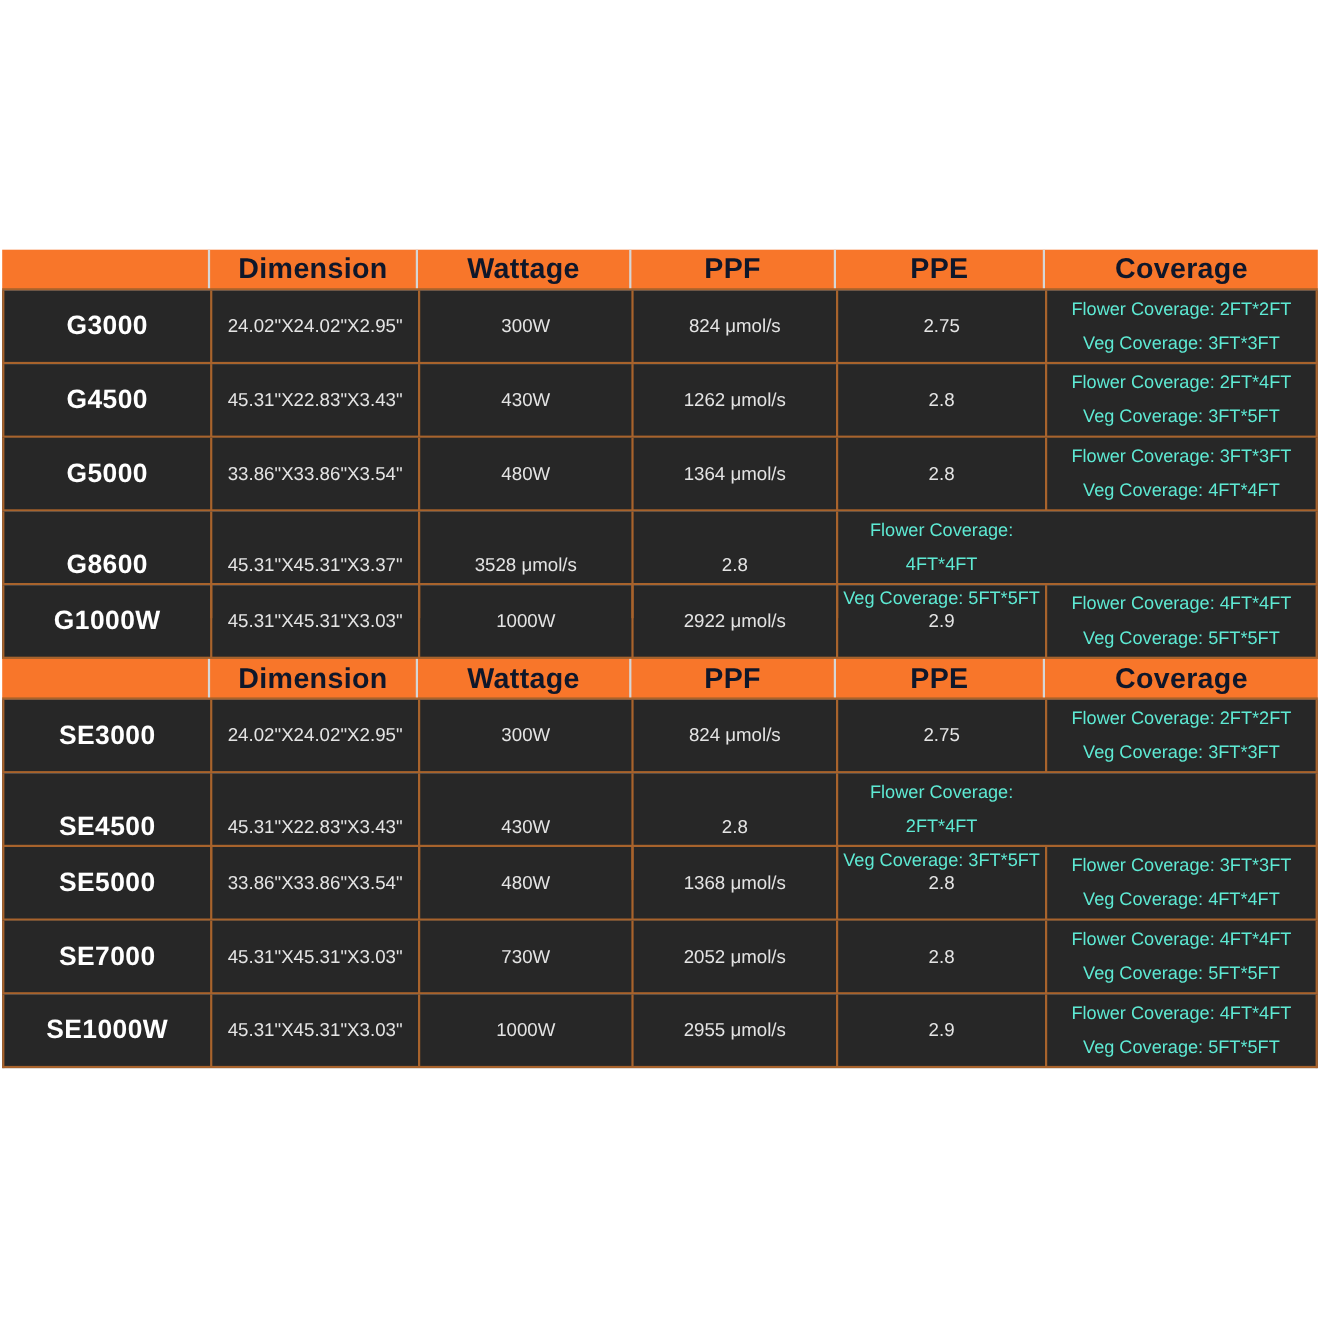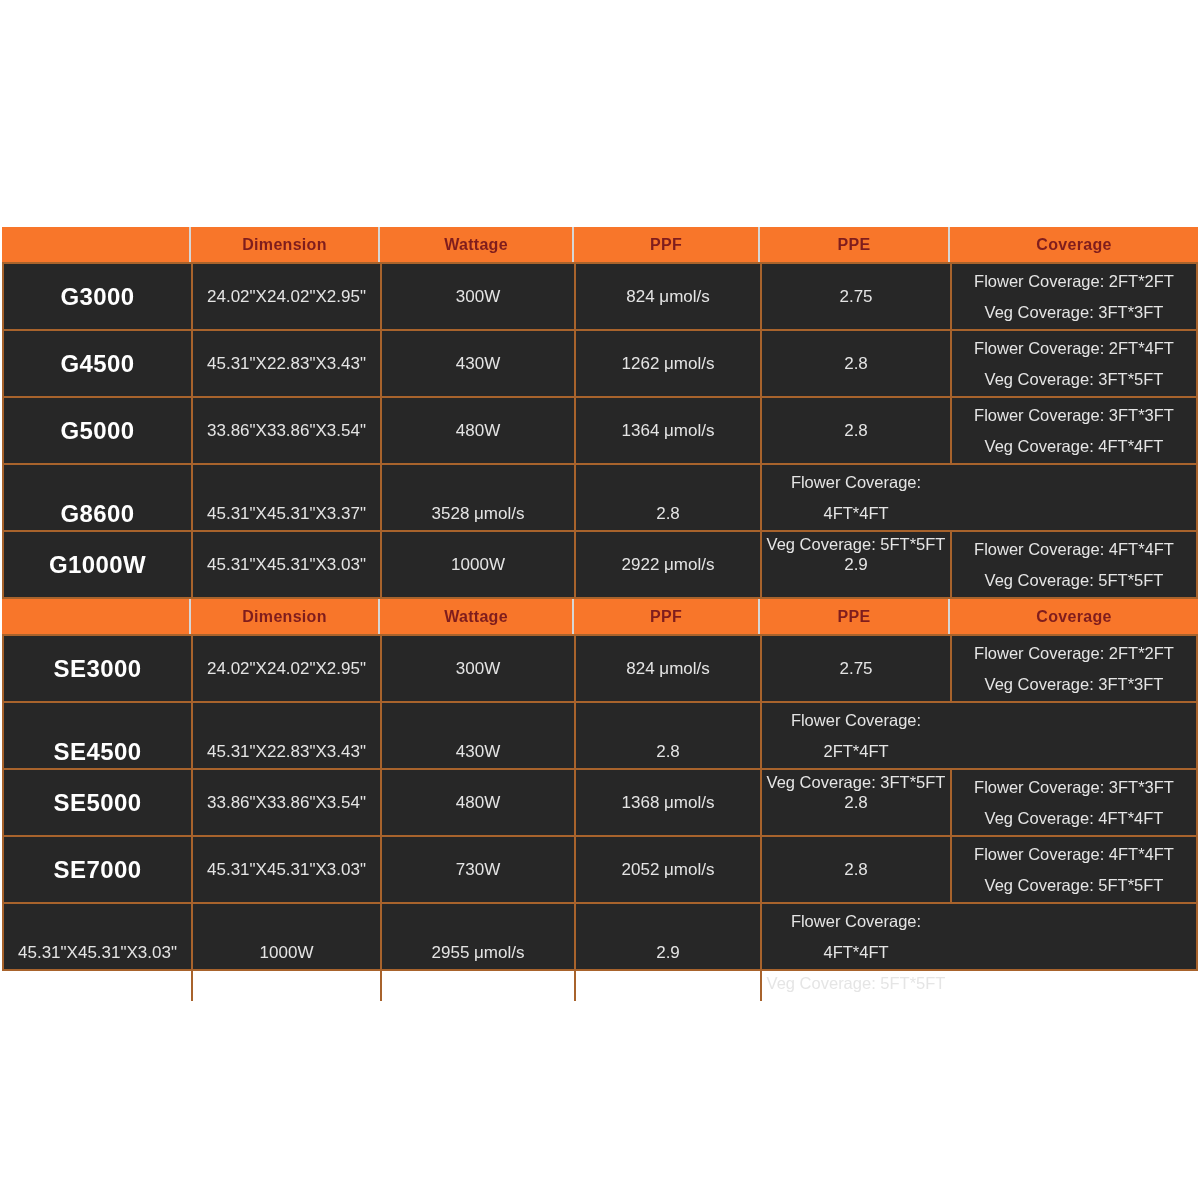--- a/index.html
+++ b/index.html
@@ -26,23 +26,23 @@
     display: grid;
     grid-template-columns: 187px 189px 194px 186px 190px 1fr;
     height: 37px;
     background: #F8762A;
     border-bottom: 2px solid #A8632C;
   }
   .hcell {
     display: flex;
     align-items: center;
     justify-content: center;
-    color: #7f1d1d;
+    color: #0f172a;
     font-weight: 700;
-    font-size: 16px;
+    font-size: 26px;
     letter-spacing: 0.3px;
   }
   .hcell + .hcell { border-left: 2px solid #D6D6D6; }
   .data-row {
     display: grid;
     grid-template-columns: 187px 189px 194px 186px 190px 1fr;
     height: 67px;
     background: #272727;
     border-left: 2px solid #A8632C;
     border-right: 2px solid #A8632C;
@@ -62,21 +62,21 @@
     letter-spacing: 0.4px;
   }
   .cell.val {
     color: #E4E4E4;
     font-size: 17px;
     font-weight: 400;
   }
   .cell.coverage {
     flex-direction: column;
     justify-content: center;
-    color: #e5e5e5;
+    color: #5eead4;
     font-size: 16.5px;
     line-height: 31px;
     padding: 2px 4px;
   }
 </style>
 </head>
 <body>
 
 <div class="page">
   <div class="spec-table" id="table-root">
@@ -187,20 +187,21 @@
         <div class="cell val">45.31"X45.31"X3.03"</div>
         <div class="cell val">730W</div>
         <div class="cell val">2052 μmol/s</div>
         <div class="cell val">2.8</div>
         <div class="cell coverage">
           <div class="cov-line">Flower Coverage: 4FT*4FT</div>
           <div class="cov-line">Veg Coverage: 5FT*5FT</div>
         </div>
       </div>
       <div class="data-row">
+        <div class="cell model">SE1000W</div>
         <div class="cell val">45.31"X45.31"X3.03"</div>
         <div class="cell val">1000W</div>
         <div class="cell val">2955 μmol/s</div>
         <div class="cell val">2.9</div>
         <div class="cell coverage">
           <div class="cov-line">Flower Coverage: 4FT*4FT</div>
           <div class="cov-line">Veg Coverage: 5FT*5FT</div>
         </div>
       </div>
     </div>

